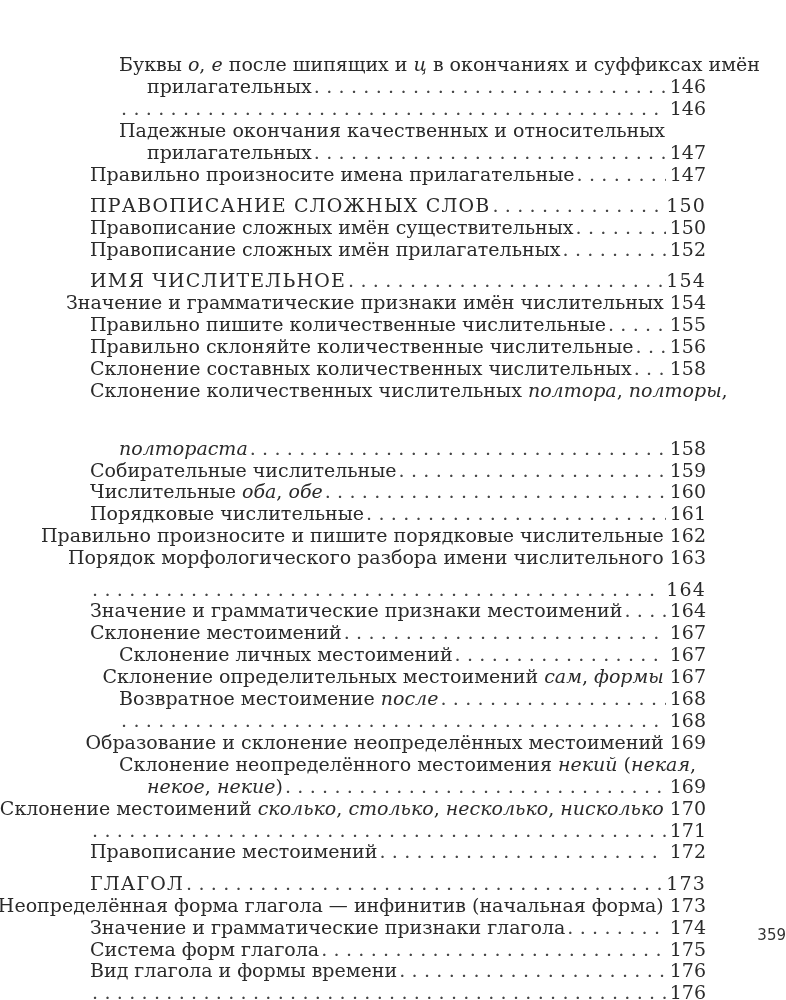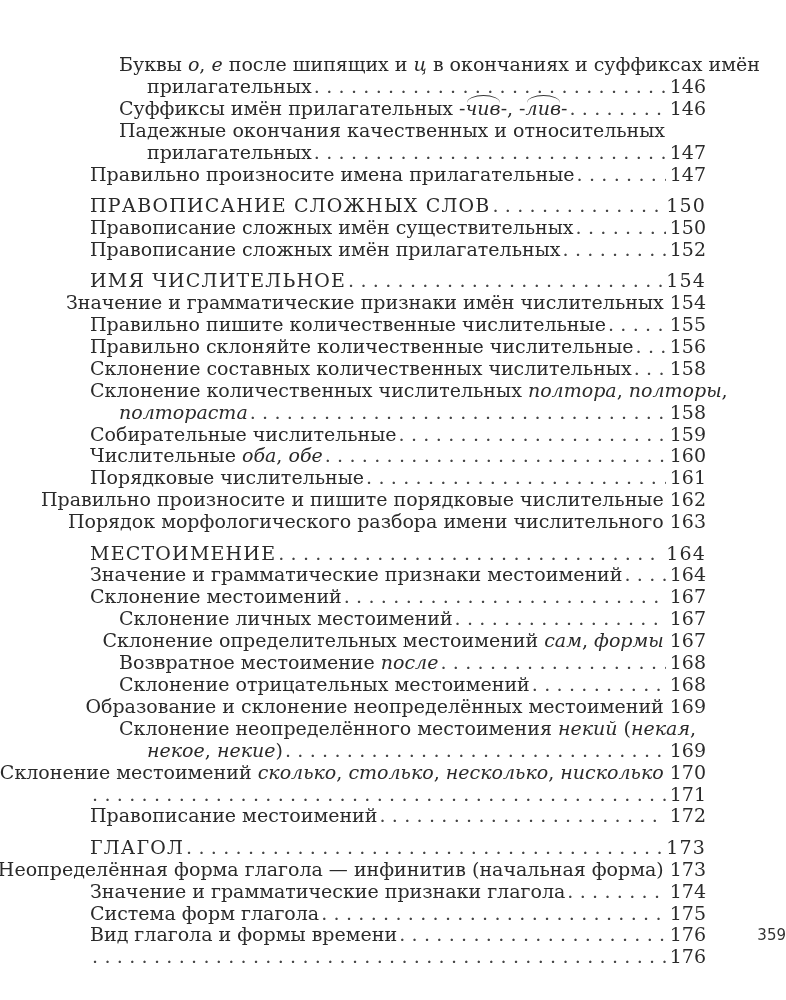--- a/index.html
+++ b/index.html
@@ -8,21 +8,21 @@
   .toc { position: absolute; left: 90px; top: 54px; width: 616px;
          font-size: 19px; line-height: 21.9px; }
   .section { margin-bottom: 9.5px; }
   .row { display: flex; align-items: baseline; white-space: nowrap; justify-content: flex-end; }
   .row .t { flex: 0 0 auto; }
   .row .dots { flex: 1 1 auto; overflow: hidden; margin: 0 4px 0 2px; color: #444; letter-spacing: 2.2px; }
   .row .dots::before { content: ". . . . . . . . . . . . . . . . . . . . . . . . . . . . . . . . . . . . . . . . . . . . . . . . . . . . . . . . . . . . . . . . . . . . . . . . . . . . . . . . . . . . . . . . . . . . . . . . . . . . . . . . . . . . . . . . . . . . . . . ."; letter-spacing: 0; word-spacing: 0.3px; }
   .row .p { flex: 0 0 auto; text-align: right; min-width: 28px; }
   .l1 { padding-left: 0; }
   .l2 { padding-left: 29px; }
-  .cont1 { padding-left: 29px; }
+  .cont1 { padding-left: 29px; margin-top: 36px; }
   .cont2 { padding-left: 57px; }
   .head { letter-spacing: 1.2px; text-transform: none; }
   .head .dots { letter-spacing: 0; }
   .plain { white-space: nowrap; }
   i { font-style: italic; }
   .hat { position: relative; display: inline-block; }
   .hat::before { content: ""; position: absolute; left: 1px; right: 1px; top: -3px; height: 7px;
                  border-top: 1.2px solid #333; border-radius: 50% 50% 0 0 / 100% 100% 0 0; }
   .folio { position: absolute; left: 0; width: 786px; top: 926px; text-align: right;
            font-family: "DejaVu Sans", "Liberation Sans", sans-serif; font-size: 15px; color: #333; }
@@ -32,21 +32,20 @@
 
 <div class="toc" id="toc">
     <div class="section">
       <div class="plain l2"><span>Буквы </span><i>о</i><span>, </span><i>е</i><span> после шипящих и </span><i>ц</i><span> в окончаниях и суффиксах имён</span></div>
       <div class="row cont2">
         <span class="t"><span>прилагательных</span></span>
         <span class="dots"></span>
         <span class="p">146</span>
       </div>
       <div class="row l2">
-        <span class="t"><span>Суффиксы имён прилагательных </span><span>-</span><i class="hat">чив</i><span>-, -</span><i class="hat">лив</i><span>-</span></span>
         <span class="dots"></span>
         <span class="p">146</span>
       </div>
       <div class="plain l2"><span>Падежные окончания качественных и относительных</span></div>
       <div class="row cont2">
         <span class="t"><span>прилагательных</span></span>
         <span class="dots"></span>
         <span class="p">147</span>
       </div>
       <div class="row l1">
@@ -125,21 +124,20 @@
         <span class="p">162</span>
       </div>
       <div class="row l1">
         <span class="t"><span>Порядок морфологического разбора имени числительного</span></span>
         <span class="dots"></span>
         <span class="p">163</span>
       </div>
     </div>
     <div class="section">
       <div class="row l1 head">
-        <span class="t">МЕСТОИМЕНИЕ</span>
         <span class="dots"></span>
         <span class="p">164</span>
       </div>
       <div class="row l1">
         <span class="t"><span>Значение и грамматические признаки местоимений</span></span>
         <span class="dots"></span>
         <span class="p">164</span>
       </div>
       <div class="row l1">
         <span class="t"><span>Склонение местоимений</span></span>
@@ -155,21 +153,20 @@
         <span class="t"><span>Склонение определительных местоимений </span><i>сам</i><span>, </span><i>формы</i></span>
         <span class="dots"></span>
         <span class="p">167</span>
       </div>
       <div class="row l2">
         <span class="t"><span>Возвратное местоимение </span><i>после</i></span>
         <span class="dots"></span>
         <span class="p">168</span>
       </div>
       <div class="row l2">
-        <span class="t"><span>Склонение отрицательных местоимений</span></span>
         <span class="dots"></span>
         <span class="p">168</span>
       </div>
       <div class="row l2">
         <span class="t"><span>Образование и склонение неопределённых местоимений</span></span>
         <span class="dots"></span>
         <span class="p">169</span>
       </div>
       <div class="plain l2"><span>Склонение неопределённого местоимения </span><i>некий</i><span> (</span><i>некая</i><span>,</span></div>
       <div class="row cont2">

